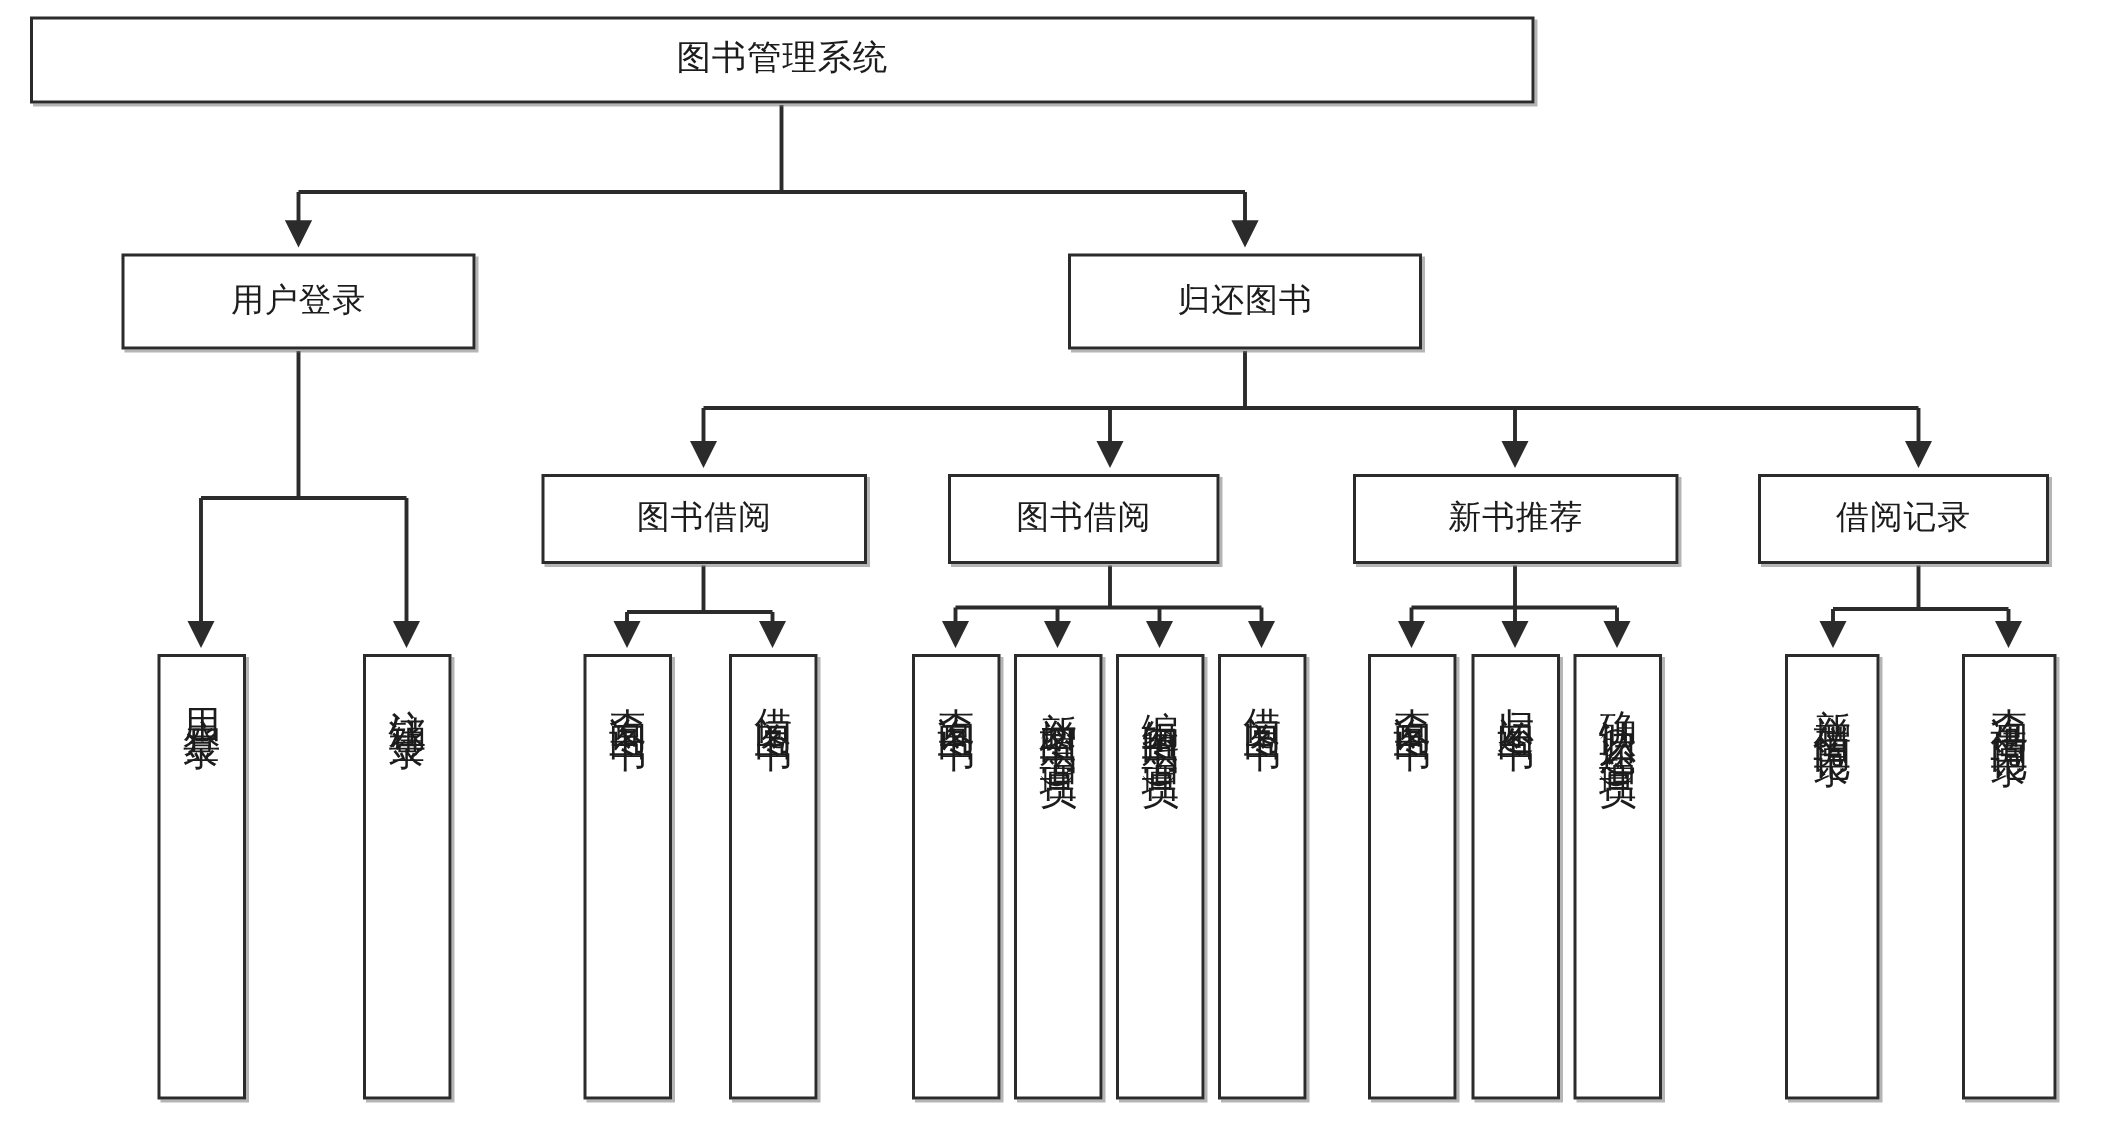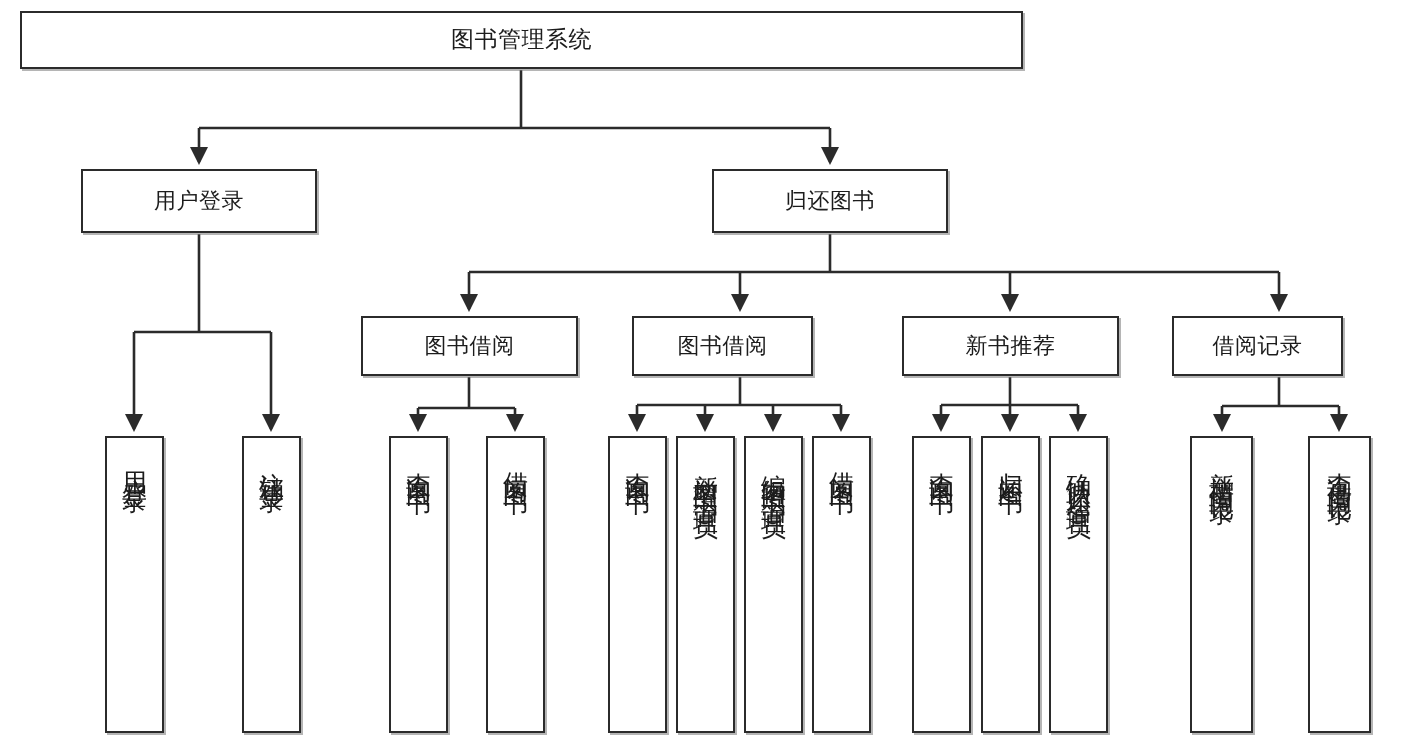--- a/index.html
+++ b/index.html
@@ -150,21 +150,21 @@
   </div>
 
   <div class="node h" style="left:632px; top:316px; width:181px; height:60px;">
     <span class="label">图书借阅</span>
   </div>
 
   <div class="node h" style="left:902px; top:316px; width:217px; height:60px;">
     <span class="label">新书推荐</span>
   </div>
 
-  <div class="node h" style="left:1172px; top:316px; width:171px; height:60px;align-items:center;">
+  <div class="node h" style="left:1172px; top:316px; width:194px; height:60px;align-items:center;">
     <span class="label">借阅记录</span>
   </div>
 
   <div class="node v" style="left:105px; top:436px; width:59px; height:297px;">
     <span class="label">用户登录</span>
   </div>
 
   <div class="node v" style="left:242px; top:436px; width:59px; height:297px;">
     <span class="label">注销登录</span>
   </div>

